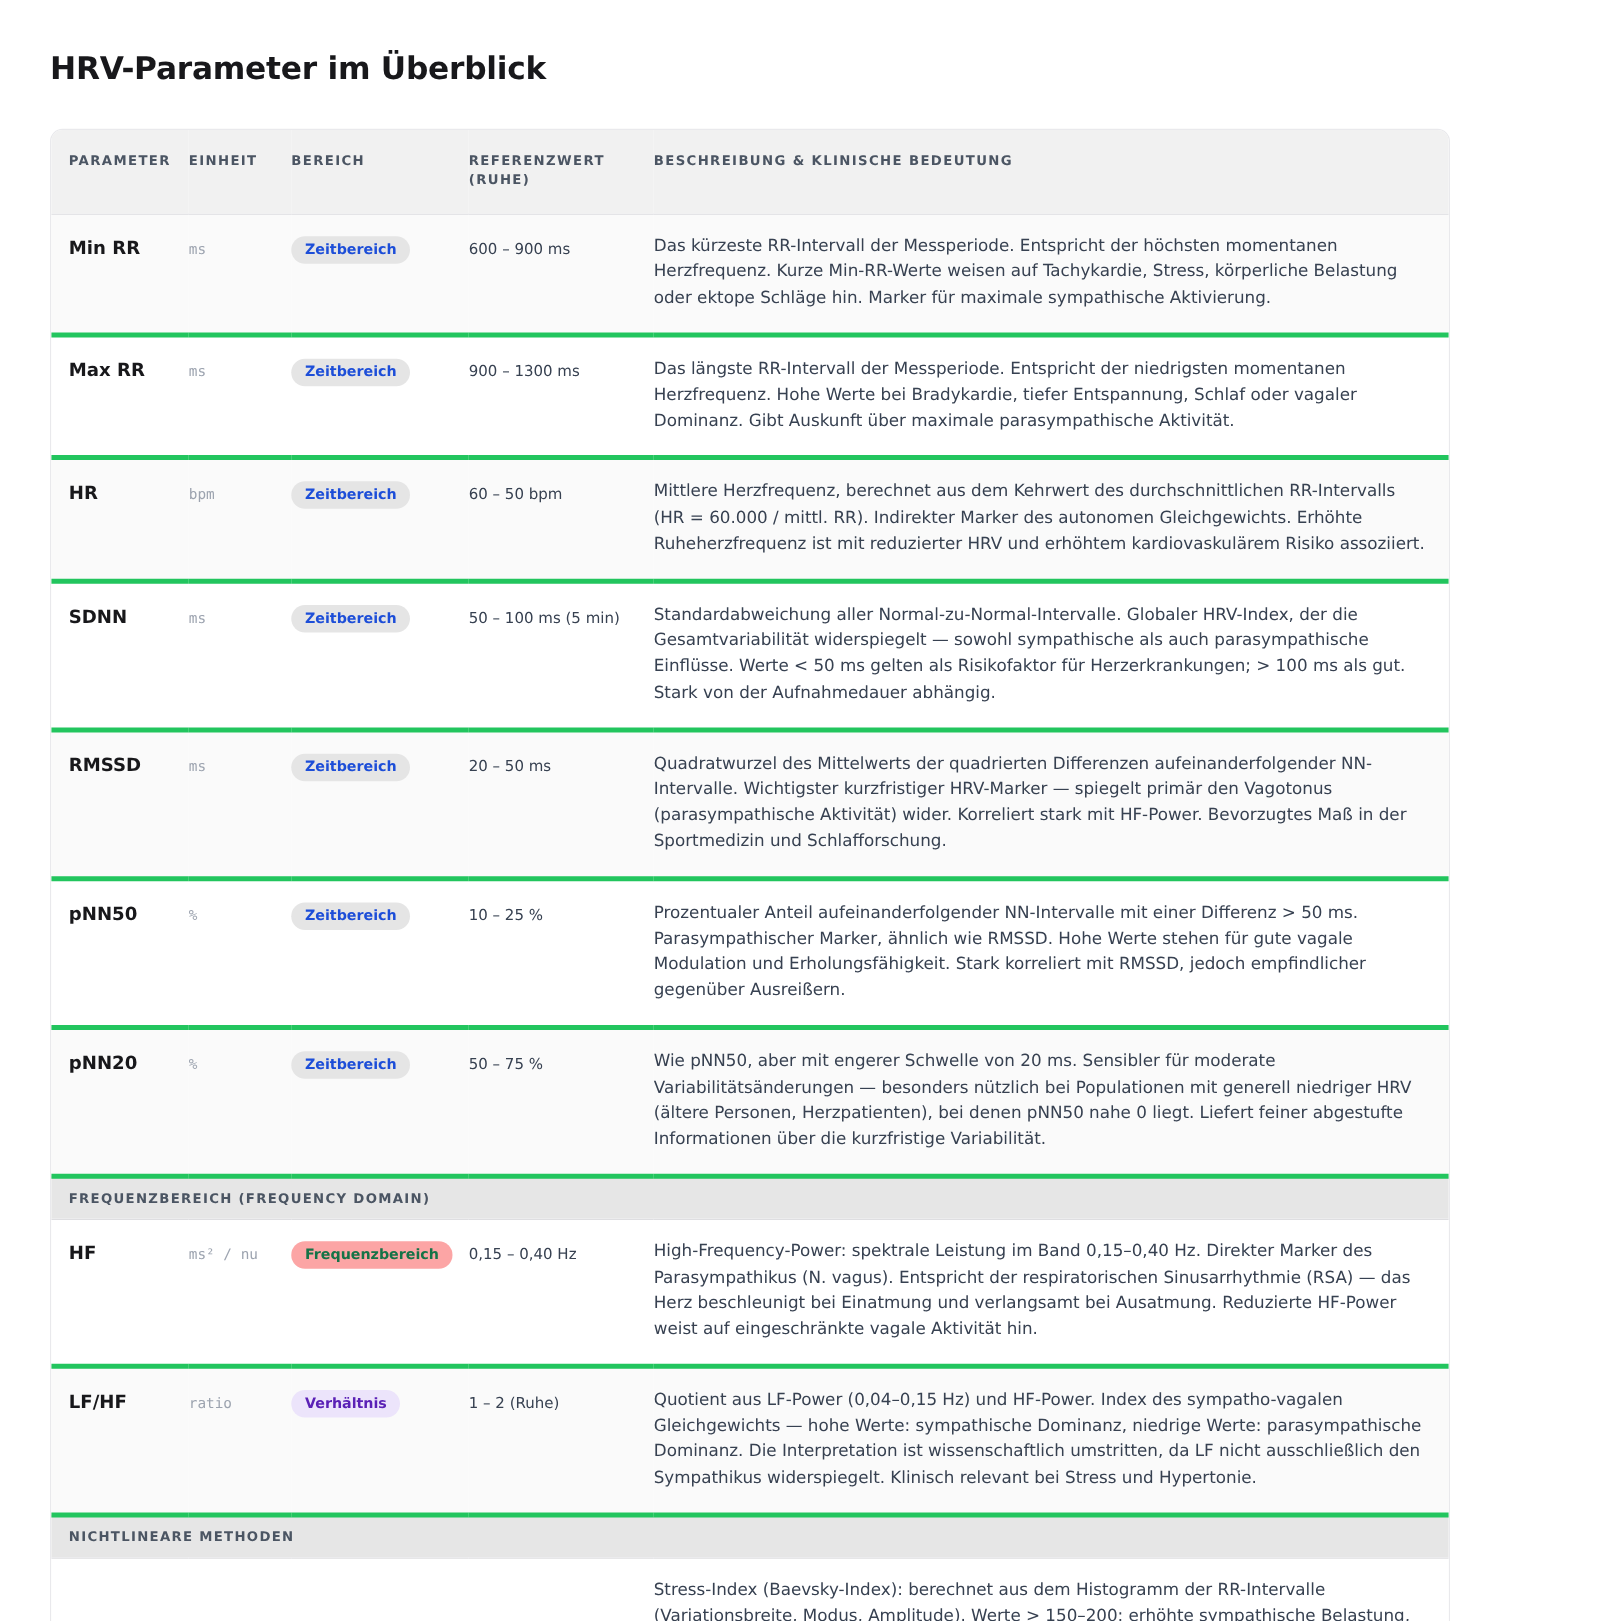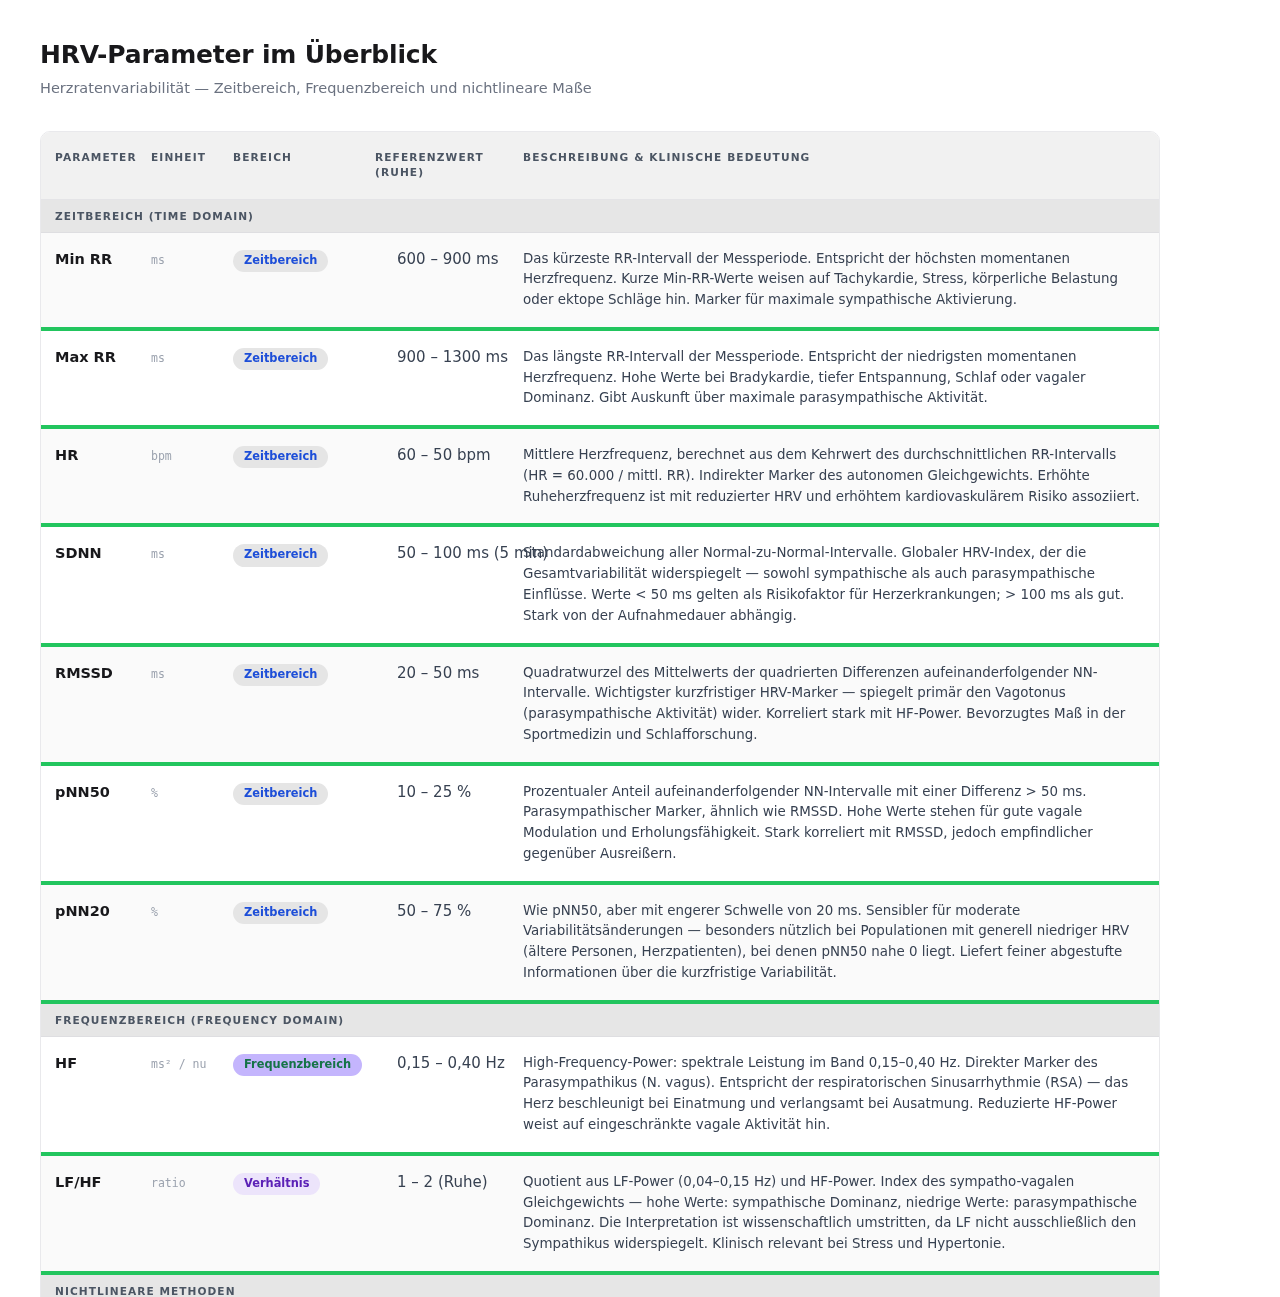--- a/index.html
+++ b/index.html
@@ -99,76 +99,71 @@
     color: #18181b;
     white-space: nowrap;
   }
   .unit {
     font-family: "DejaVu Sans Mono", "Liberation Mono", monospace;
     font-size: 11.5px;
     color: #9ca3af;
     white-space: nowrap;
   }
   .refval {
-    font-size: 15px;
+    font-size: 12px;
     color: #374151;
     white-space: nowrap;
-    margin-left: 22px;
   }
   .desc {
     font-size: 13.4px;
     color: #374151;
     line-height: 1.55;
     padding-right: 18px;
   }
 
   
   .badge {
     display: inline-block;
     font-size: 11.4px;
     font-weight: bold;
     padding: 4px 11px 5px 11px;
     border-radius: 999px;
     line-height: 1.15;
     white-space: nowrap;
   }
   .badge.blue   { background: #e5e5e5; color: #1d4ed8; }
-  .badge.green  { background: #c4b5fd; color: #157347; }
+  .badge.green  { background: #fca5a5; color: #157347; }
   .badge.purple { background: #ece4fb; color: #5b21b6; text-align: center; }
 </style>
 </head>
 <body>
 
 <div class="page">
 
   <h1 class="page-title">HRV-Parameter im Überblick</h1>
-  <div class="page-subtitle">Herzratenvariabilität — Zeitbereich, Frequenzbereich und nichtlineare Maße</div>
 
   <div class="table-wrap">
     <table class="hrv">
       <colgroup>
         <col class="c-param">
           <col class="c-unit">
           <col class="c-bereich">
           <col class="c-ref">
           <col class="c-desc">
       </colgroup>
       <thead>
         <tr>
           <th class="first">PARAMETER</th>
           <th>EINHEIT</th>
           <th>BEREICH</th>
           <th>REFERENZWERT (RUHE)</th>
           <th>BESCHREIBUNG &amp; KLINISCHE BEDEUTUNG</th>
         </tr>
       </thead>
       <tbody id="table-body">
-          <tr class="section-row">
-            <td colspan="5">ZEITBEREICH (TIME DOMAIN)</td>
-          </tr>
           <tr class="data-row alt">
             <td class="param"><span class="param-name">Min RR</span></td>
             <td><span class="unit">ms</span></td>
             <td><span class="badge blue">Zeitbereich</span></td>
             <td><span class="refval">600 – 900 ms</span></td>
             <td class="desc">Das kürzeste RR-Intervall der Messperiode. Entspricht der höchsten momentanen Herzfrequenz. Kurze Min-RR-Werte weisen auf Tachykardie, Stress, körperliche Belastung oder ektope Schläge hin. Marker für maximale sympathische Aktivierung.</td>
           </tr>
           <tr class="data-row">
             <td class="param"><span class="param-name">Max RR</span></td>
             <td><span class="unit">ms</span></td>

